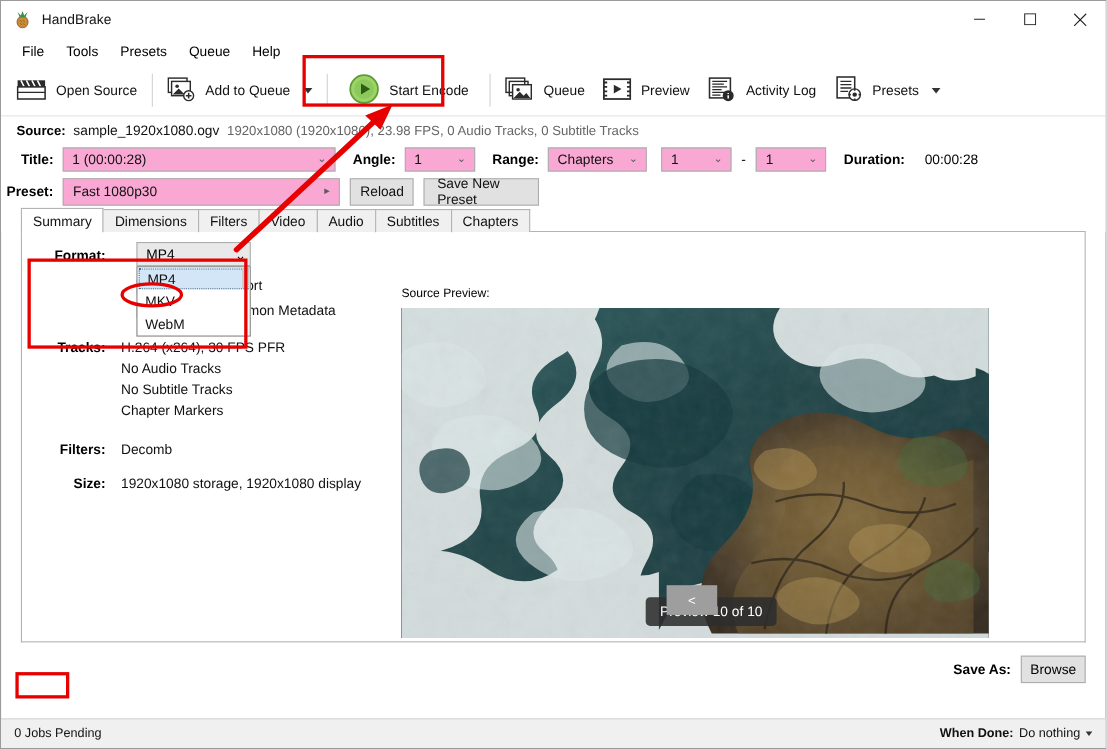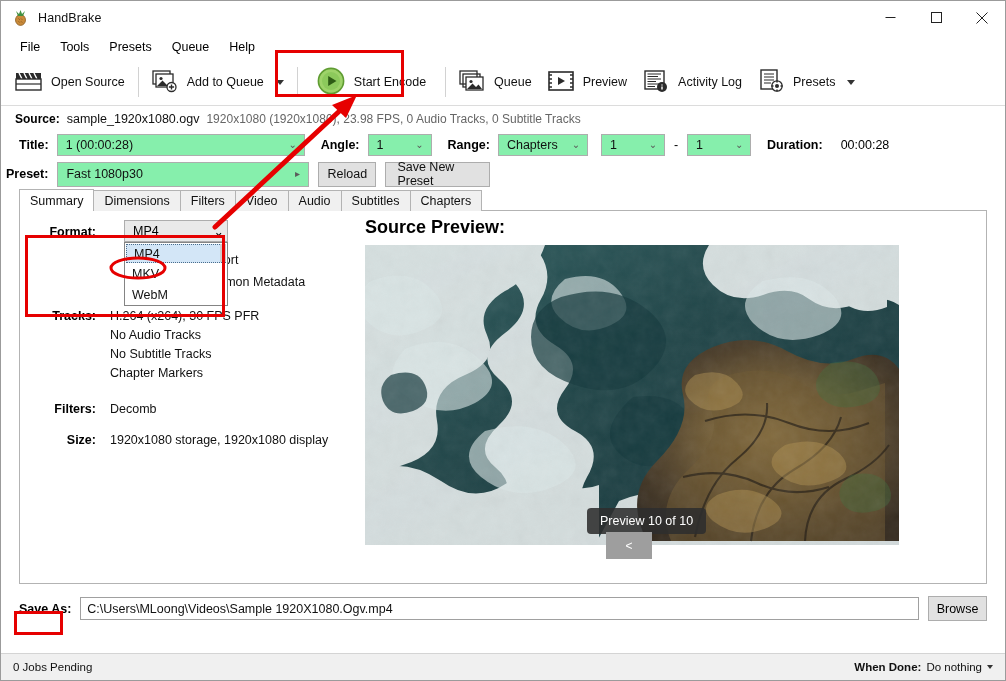--- a/index.html
+++ b/index.html
@@ -36,21 +36,21 @@
 
   
   .srcrow{display:flex;align-items:center;height:25px;padding-left:14px;gap:7px;background:#fff;}
   .bold{font-weight:bold;}
   .src-name{font-size:12.5px;color:#111;}
   .src-meta{font-size:12px;color:#666;}
 
   
   .tarow{display:flex;align-items:center;height:28px;padding-left:18px;gap:8px;background:#fff;}
   .lbl-b{font-weight:bold;font-size:12.5px;}
-  .combo{height:22px;background:#86efac;border:1px solid #adadad;
+  .combo{height:22px;background:#f9a8d4;border:1px solid #adadad;
          display:flex;align-items:center;padding:0 4px 0 8px;box-sizing:border-box;
          font-size:12.5px;color:#111;}
   .combo .txt{flex:1;white-space:nowrap;overflow:hidden;}
   .combo .chev{width:14px;text-align:center;color:#5a5a5a;font-size:10px;line-height:1;}
   .dash{font-size:12.5px;padding:0 1px;}
 
   
   .presetrow{display:flex;align-items:center;height:30px;padding-left:5px;gap:9px;background:#fff;}
   .btn{height:23px;background:#e1e1e1;border:1px solid #adadad;
        display:flex;align-items:center;justify-content:center;padding:0 11px;
@@ -86,21 +86,21 @@
              display:flex;align-items:center;padding:0 3px 0 8px;box-sizing:border-box;font-size:12.5px;}
   .fmt-list{position:absolute;left:0;top:22px;width:104px;background:#fff;
             border:1px solid #848484;box-sizing:border-box;padding:1px 0 0 0;}
   .fmt-opt{height:21px;display:flex;align-items:center;padding-left:7px;font-size:12.5px;color:#111;
            box-sizing:border-box;}
   .fmt-opt.sel{background:#d3e6f7;border:1px dotted #4a6d8c;margin:0 1px;height:19px;}
   .fmt-scroll{position:absolute;right:1px;top:1px;width:6px;height:18px;background:#cdcdcd;}
 
   
   .pvwrap{position:absolute;left:345px;top:6px;width:534px;}
-  .pv-title{font-weight:bold;font-size:18px;margin-bottom:7px;}
+  .pv-title{font-weight:normal;font-size:11px;margin-bottom:7px;margin-top:44px;}
   .pvimg{position:relative;width:534px;height:300px;overflow:hidden;background:#123;}
   .pv-badge{position:absolute;left:222px;bottom:11px;background:rgba(45,45,45,.88);color:#fff;
             font-size:12.5px;padding:6px 13px;border-radius:4px;white-space:nowrap;}
   .pv-nav{position:absolute;left:241px;top:315px;width:46px;height:27px;background:#9e9e9e;
           color:#fff;display:flex;align-items:center;justify-content:center;font-size:12px;}
 
   
   .saverow{display:flex;align-items:center;height:29px;margin:10px 18px 0 18px;gap:9px;justify-content:flex-end;}
   .save-lbl{font-weight:bold;font-size:12.5px;white-space:nowrap;}
   .save-input{flex:1;height:23px;border:1px solid #a0a0a0;background:#fff;
@@ -448,21 +448,20 @@
           <rect width="534" height="300" filter="url(#fuzz2)" opacity=".1"></rect>
         </svg>
         <div class="pv-badge">Preview 10 of 10</div>
       </div>
       <div class="pv-nav">&lt;</div>
     </div>
   </div>
 
   <div class="saverow">
     <span class="save-lbl">Save As:</span>
-    <div class="save-input">C:\Users\MLoong\Videos\Sample 1920X1080.Ogv.mp4</div>
     <div class="browse">Browse</div>
   </div>
 
   <div class="status">
     <span>0 Jobs Pending</span>
     <span class="right">
       <span class="bold">When Done:</span>
       <span>Do nothing</span>
       <span class="sm-caret"></span>
     </span>

